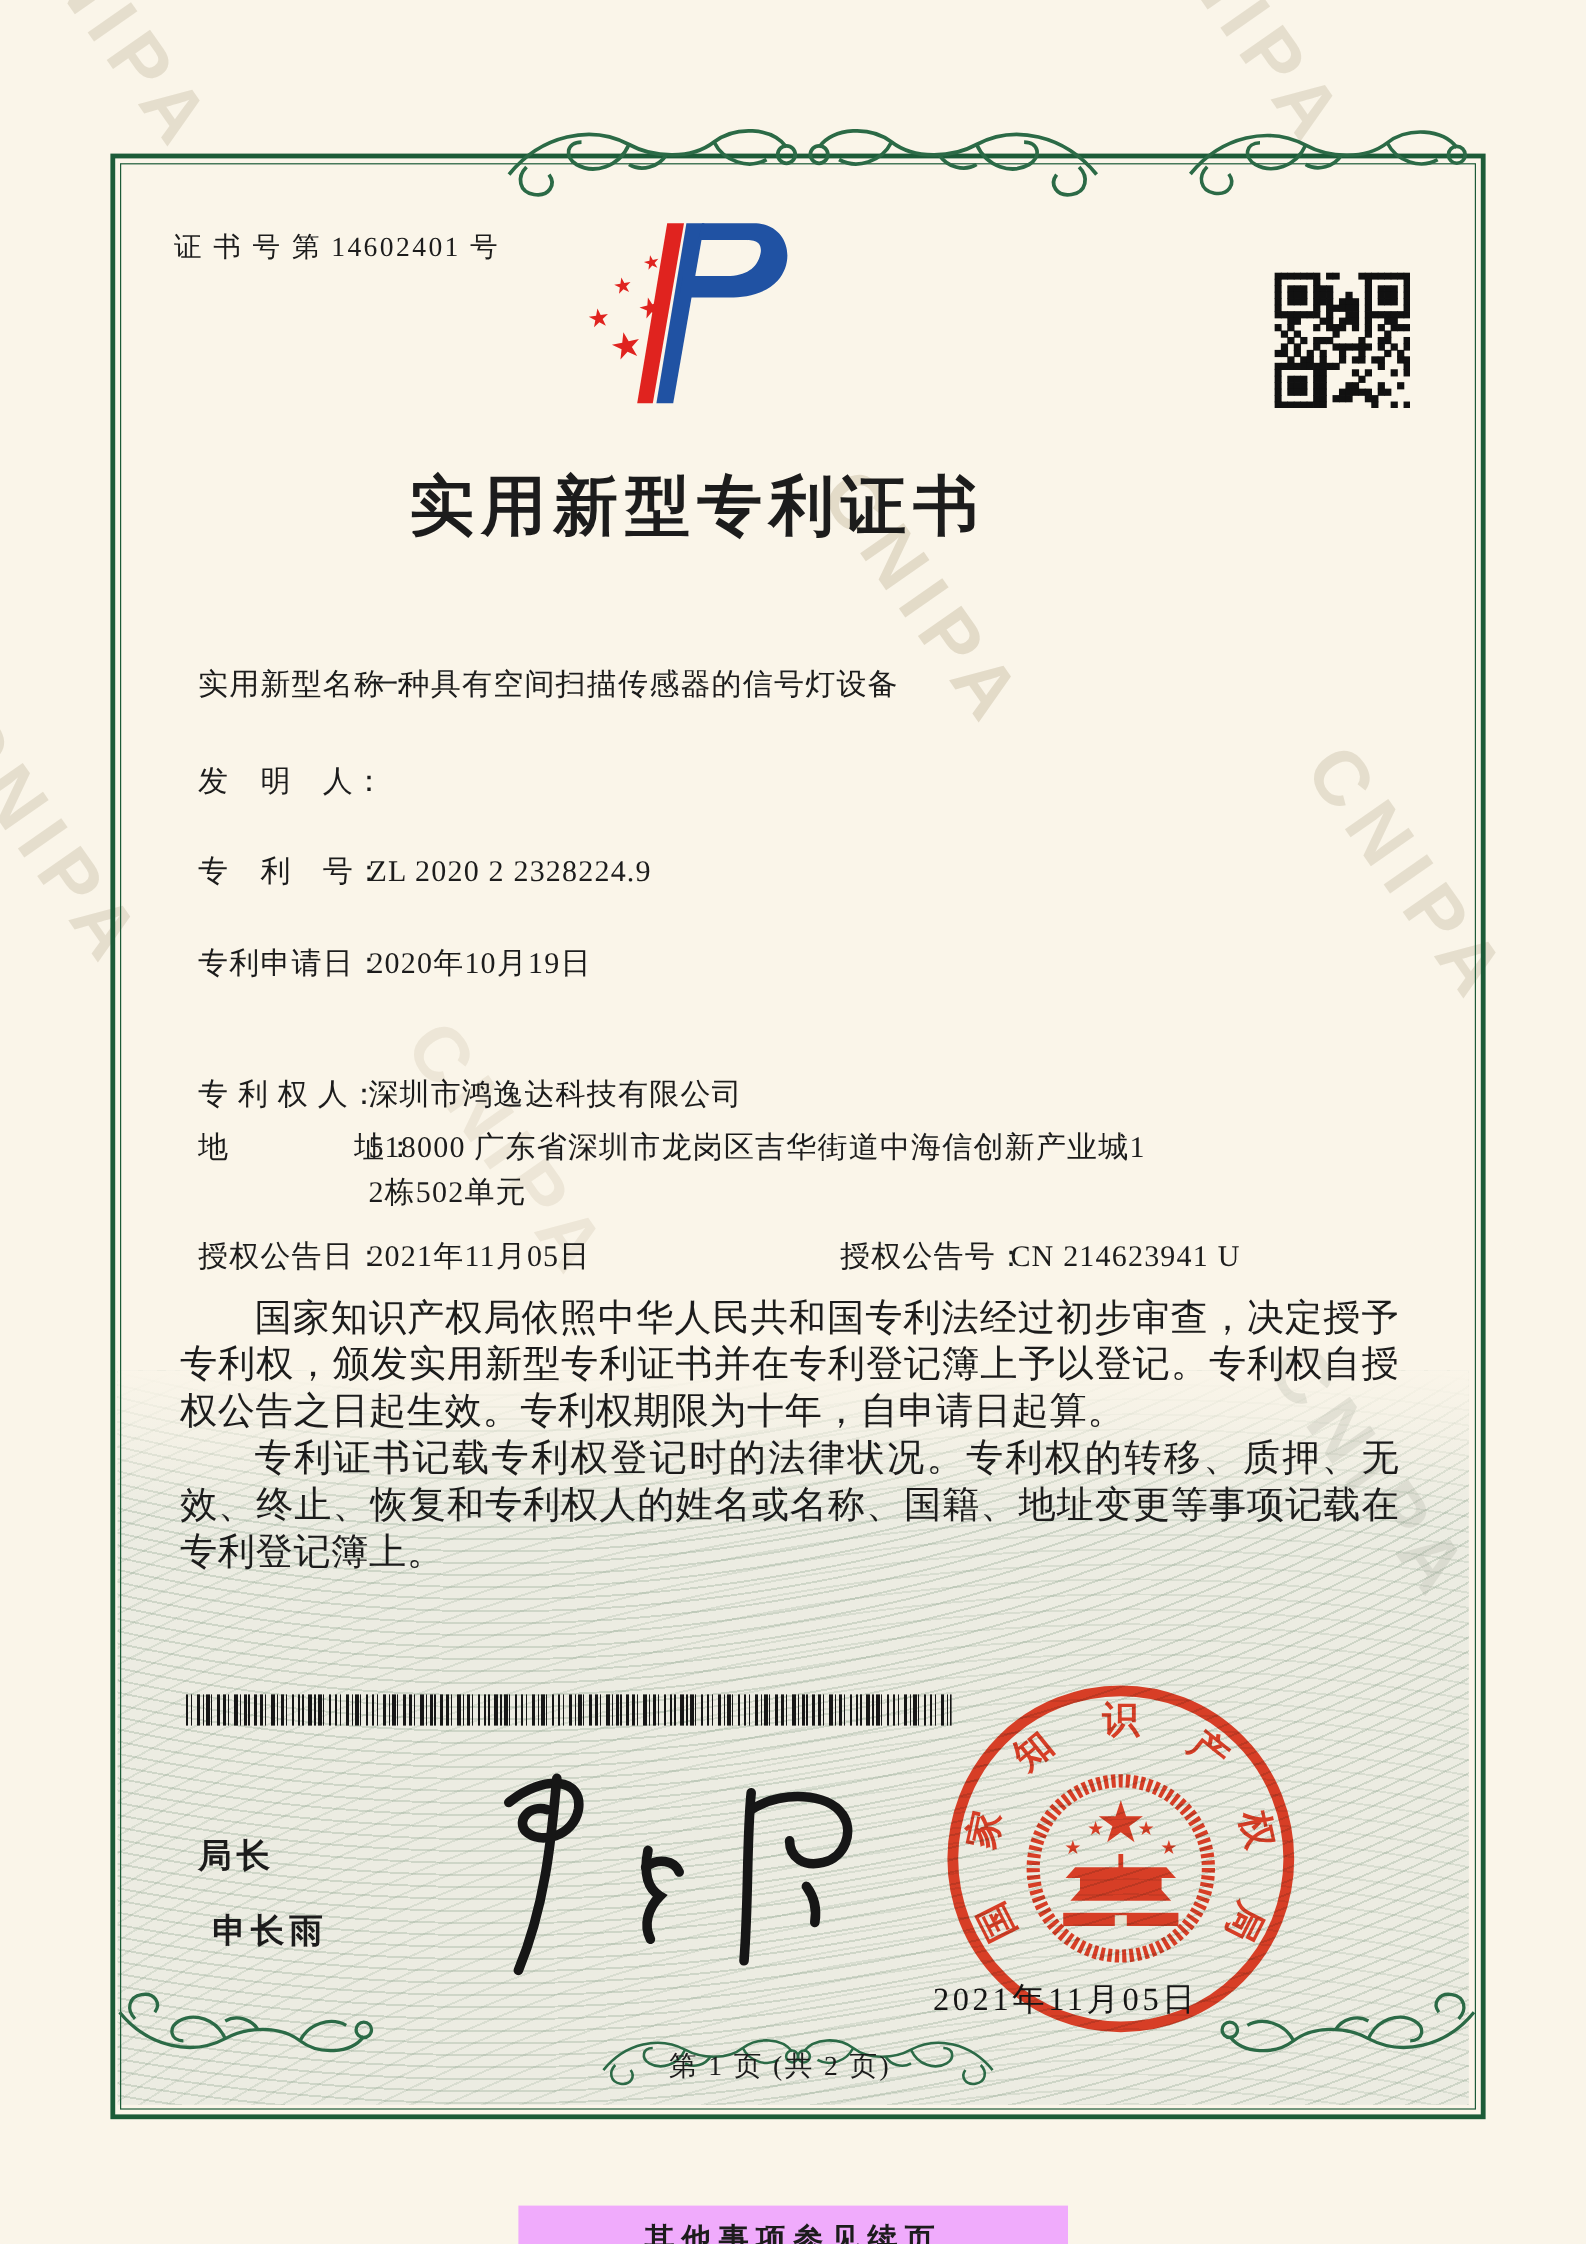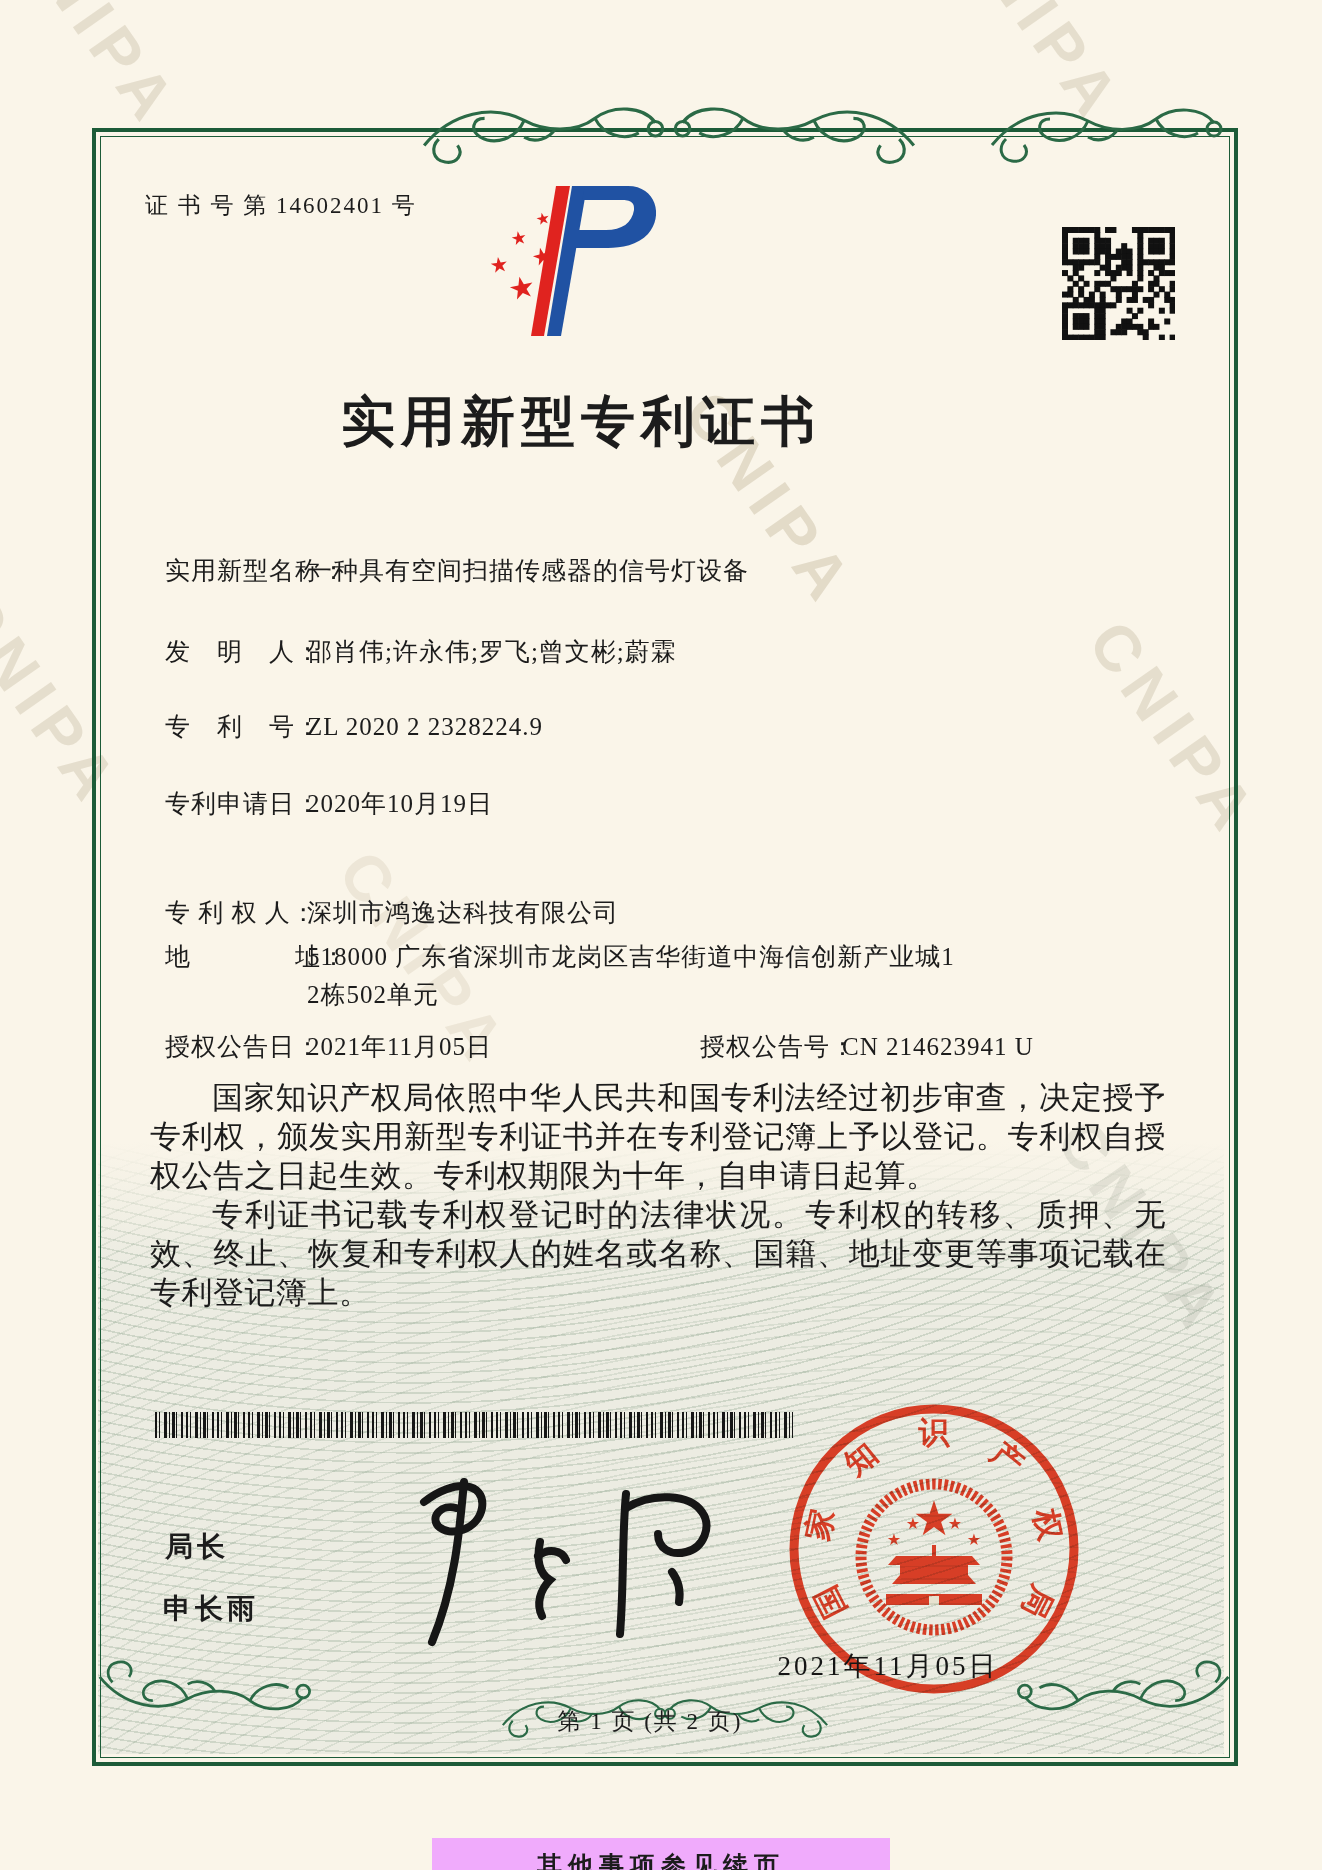--- a/index.html
+++ b/index.html
@@ -80,21 +80,21 @@
       #161616 4px 5px, rgba(0,0,0,0) 5px 9px,
       #161616 9px 12px, rgba(0,0,0,0) 12px 14px,
       #161616 14px 15px, rgba(0,0,0,0) 15px 17px,
       #161616 17px 20px, rgba(0,0,0,0) 20px 21px,
       #161616 21px 22px, rgba(0,0,0,0) 22px 26px,
       #161616 26px 28px, rgba(0,0,0,0) 28px 31px);
   }
   
   .sig-title{position:absolute;left:165px;top:1528px;font-size:28px;font-weight:bold;z-index:4;
     font-family:Liberation Mono, monospace;letter-spacing:4px;}
-  .sig-name{position:absolute;left:163px;top:1590px;font-size:28px;font-weight:bold;z-index:4;
+  .sig-name{position:absolute;left:177px;top:1590px;font-size:28px;font-weight:bold;z-index:4;
     font-family:"Liberation Sans","DejaVu Sans",sans-serif;letter-spacing:4px;}
   .signature{position:absolute;left:388px;top:1462px;z-index:5;}
   
   .seal{position:absolute;left:784px;top:1399px;z-index:5;mix-blend-mode:multiply;opacity:0.95;}
   .seal-date{
     position:absolute;left:692px;top:1648px;width:392px;text-align:center;
     font-size:27px;letter-spacing:3px;z-index:6;color:#151515;
   }
   
   .page-info{position:absolute;left:0;top:1706px;width:1300px;text-align:center;font-size:23px;letter-spacing:2px;z-index:4;}
@@ -398,21 +398,21 @@
       <rect x="37.67" y="107.62" width="6" height="6" fill="#111"></rect>
       <rect x="80.71" y="107.62" width="6" height="6" fill="#111"></rect>
       <rect x="96.86" y="107.62" width="6" height="6" fill="#111"></rect>
       <rect x="107.62" y="107.62" width="6" height="6" fill="#111"></rect>
     </svg>
 
   <div class="title">实用新型专利证书</div>
 
   <div class="fields" id="fields">
       <div class="frow frow0"><span class="flabel">实用新型名称：</span><span class="fvalue"><span class="vline">一种具有空间扫描传感器的信号灯设备</span></span></div>
-      <div class="frow frow1"><span class="flabel">发　明　人：</span><span class="fvalue"><span class="vline">邵肖伟;许永伟;罗飞;曾文彬;蔚霖</span></span></div>
+      <div class="frow frow1"><span class="flabel">发　明　人：</span></div>
       <div class="frow frow2"><span class="flabel">专　利　号：</span><span class="fvalue"><span class="vline">ZL 2020 2 2328224.9</span></span></div>
       <div class="frow frow3"><span class="flabel">专利申请日：</span><span class="fvalue"><span class="vline">2020年10月19日</span></span></div>
       <div class="frow frow4"><span class="flabel">专 利 权 人：</span><span class="fvalue"><span class="vline">深圳市鸿逸达科技有限公司</span></span></div>
       <div class="frow frow5"><span class="flabel">地　　　　址：</span><span class="fvalue"><span class="vline">518000 广东省深圳市龙岗区吉华街道中海信创新产业城1</span><span class="vline">2栋502单元</span></span></div>
     </div>
 
   <div class="grant-row">
     <span class="grant-pair left">
       <span class="flabel">授权公告日：</span><span>2021年11月05日</span>
     </span>

